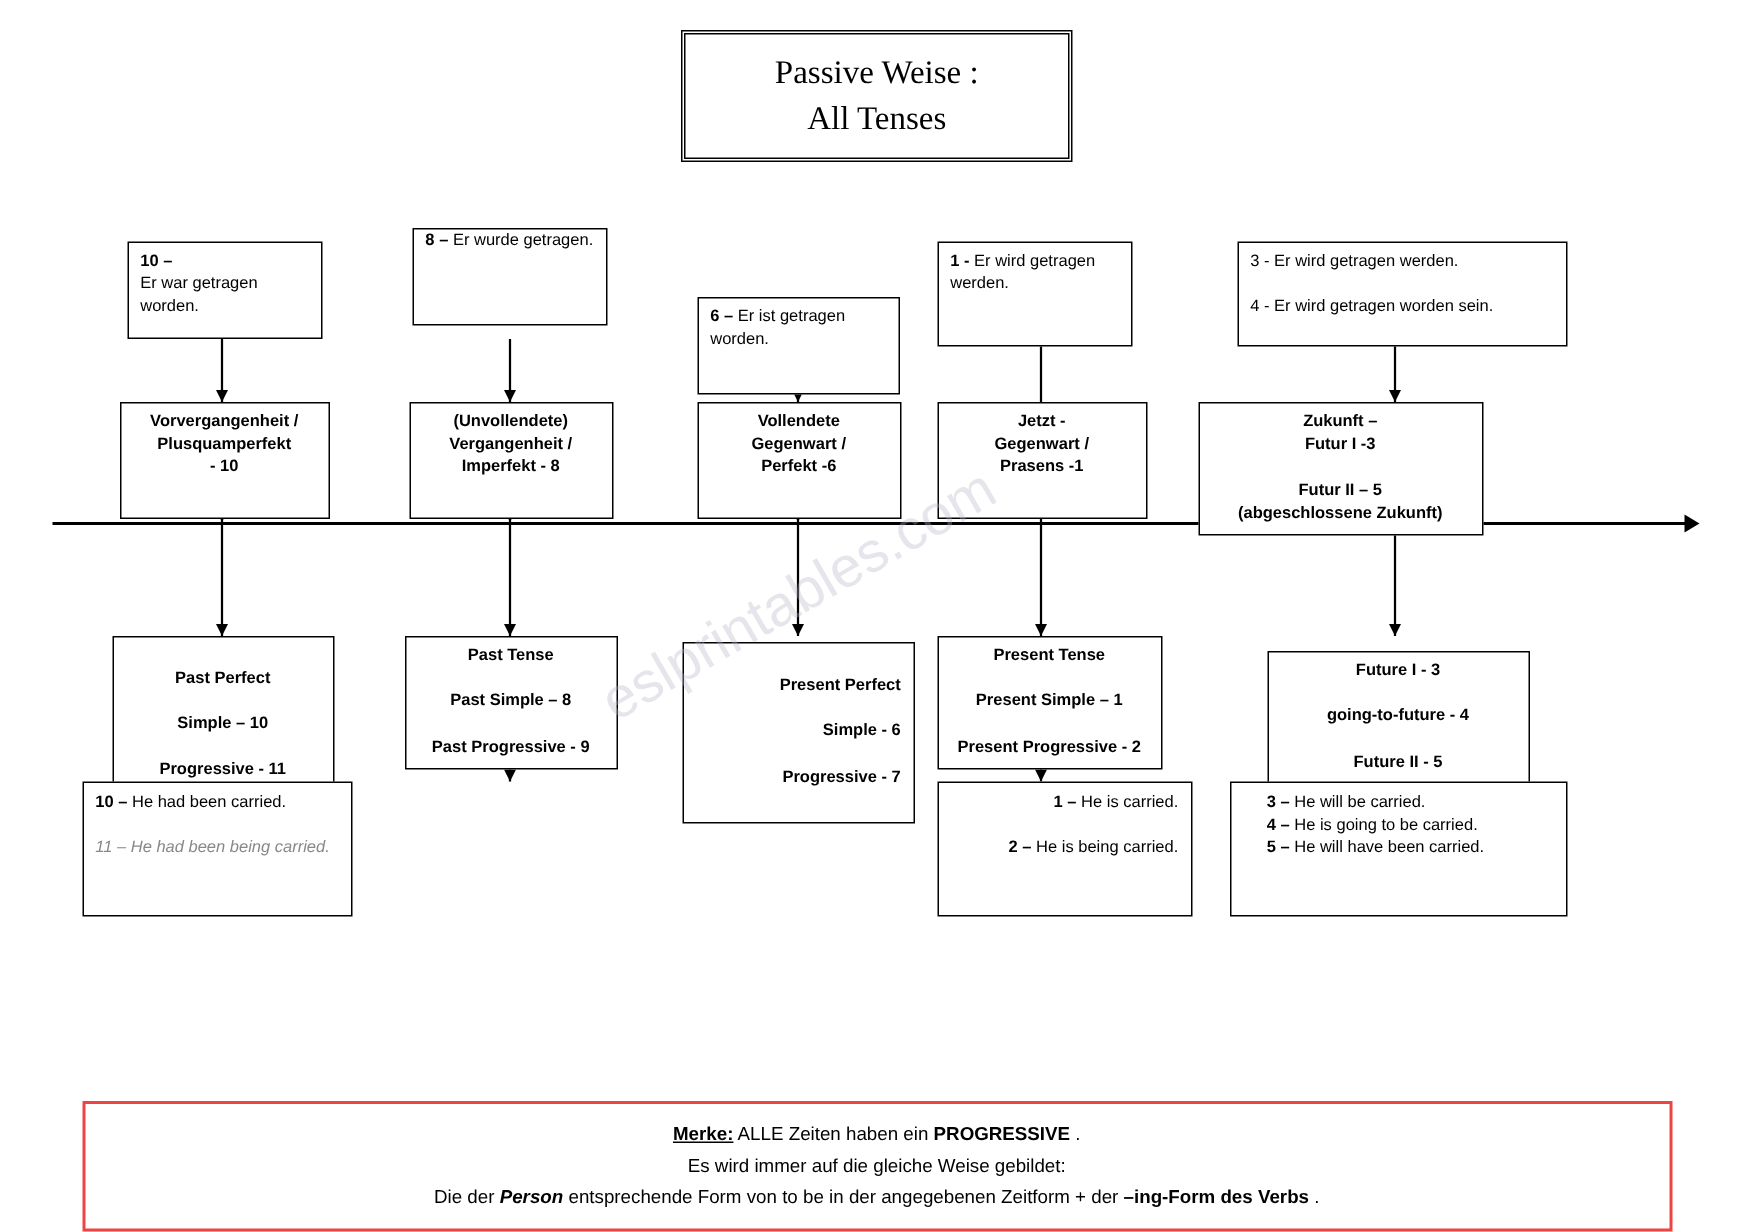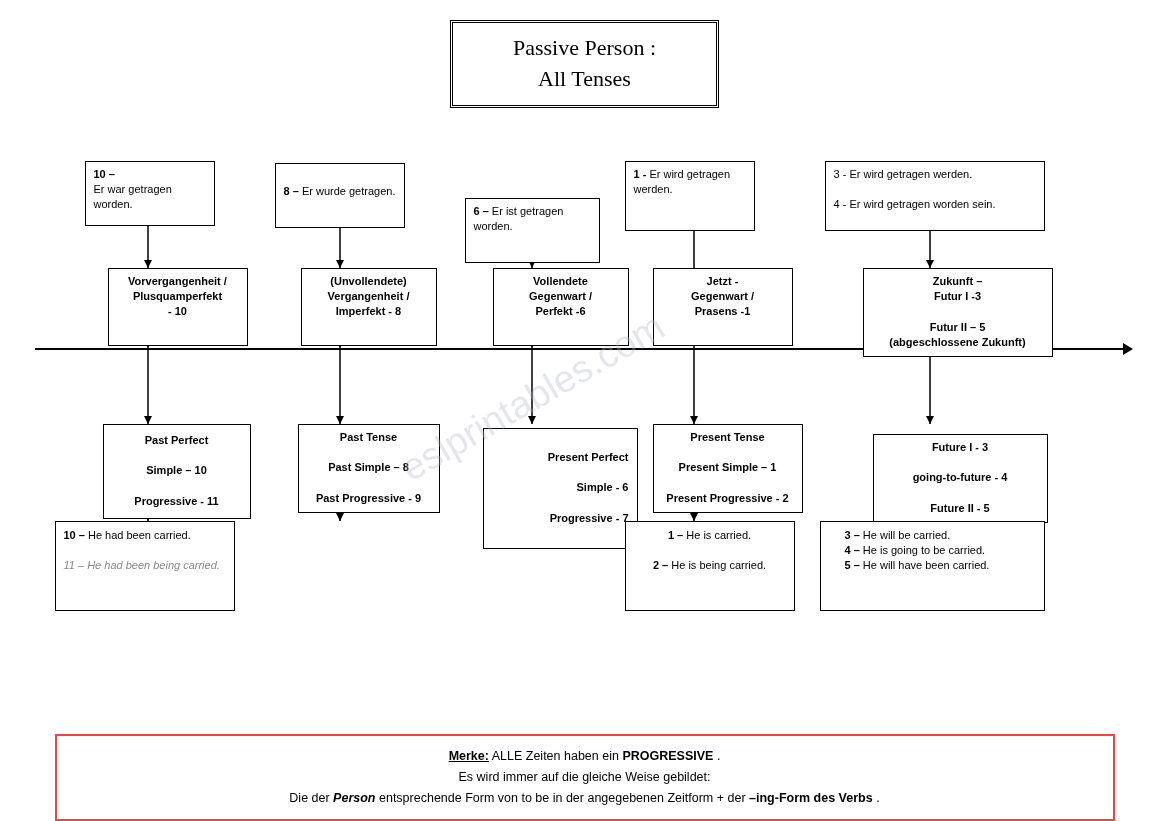--- a/index.html
+++ b/index.html
@@ -50,21 +50,20 @@
       position: absolute;
       border: 1.5px solid #000;
       background: #fff;
       text-align: center;
       padding: 5px 7px;
       font-size: 11px;
       line-height: 1.4;
     }
     .box-bold {
       font-weight: bold;
-      margin-left: 28px;
     }
 
     
     .timeline {
       position: absolute;
       top: 222px;
       left: 0;
       width: 1090px;
       height: 2px;
       background: #000;
@@ -117,21 +116,21 @@
       z-index: 10;
     }
   </style>
 </head>
 <body>
 
 <div class="page-container">
 
   <div class="title-wrapper">
     <div class="title-box">
-      <span>Passive Person :</span><br>
+      <span>Passive Weise :</span><br>
       <span>All Tenses</span>
     </div>
   </div>
 
   <div class="diagram">
 
     <div class="timeline"></div>
 
     <svg class="connectors">
 
@@ -190,21 +189,21 @@
       <line x1="659" y1="100" x2="659" y2="142" stroke="#000" stroke-width="1.5"></line>
 
       <line x1="895" y1="100" x2="895" y2="142" stroke="#000" stroke-width="1.5"></line>
       <polygon points="895,142 891,134 899,134" fill="#000"></polygon>
     </svg>
 
     <div class="box" style="left:50px; top:35px; width:130px; min-height:65px; font-size:11px; text-align:left; padding:5px 8px;">
       <span><b>10 –</b><br>Er war getragen worden.</span>
     </div>
 
-    <div class="box" style="left:240px; top:37px; width:130px; min-height:65px; text-align:right; padding:20px 8px;">
+    <div class="box" style="left:240px; top:26px; width:130px; min-height:65px; text-align:right; padding:0 8px;">
       <span><b>8 –</b> Er wurde getragen.</span>
     </div>
 
     <div class="box" style="left:430px; top:35px; width:135px; min-height:65px; text-align:left; padding:5px 8px;margin-top:37px;">
       <span><b>6 –</b> Er ist getragen worden.</span>
     </div>
 
     <div class="box" style="left:590px; top:35px; width:130px; min-height:70px; text-align:left; padding:5px 8px;">
       <span><b>1 -</b> Er wird getragen werden.</span>
     </div>
@@ -225,25 +224,25 @@
     </div>
 
     <div class="box box-bold" style="left:430px; top:142px; width:136px; min-height:78px; padding:5px 8px; text-align:center; font-size:11px;">
       <span>Vollendete<br>Gegenwart /<br>Perfekt -6</span>
     </div>
 
     <div class="box box-bold" style="left:590px; top:142px; width:140px; min-height:78px; padding:5px 8px; text-align:center; font-size:11px;">
       <span>Jetzt -<br>Gegenwart /<br>Prasens -1</span>
     </div>
 
-    <div class="box box-bold" style="left:800px; top:142px; width:190px; min-height:78px; padding:5px 8px; text-align:center; font-size:11px;">
+    <div class="box box-bold" style="left:764px; top:142px; width:190px; min-height:78px; padding:5px 8px; text-align:center; font-size:11px;">
       <span>Zukunft –<br>Futur I  -3<br><br>Futur II – 5<br>(abgeschlossene Zukunft)</span>
     </div>
 
-    <div class="box box-bold" style="left:40px; top:298px; width:148px; min-height:68px; padding:8px 8px; text-align:center; font-size:11px;">
+    <div class="box box-bold" style="left:40px; top:298px; width:148px; min-height:68px; padding:20px 8px; text-align:center; font-size:11px;">
       <span>Past Perfect<br><br>Simple – 10<br><br>Progressive - 11</span>
     </div>
 
     <div class="box box-bold" style="left:235px; top:298px; width:142px; min-height:68px; padding:5px 8px; text-align:center; font-size:11px;">
       <span>Past Tense<br><br>Past Simple – 8<br><br>Past Progressive - 9</span>
     </div>
 
     <div class="box box-bold" style="left:420px; top:302px; width:155px; min-height:68px; padding:21px 8px; text-align:right; font-size:11px;">
       <span>Present Perfect<br><br>Simple - 6<br><br>Progressive - 7</span>
     </div>
@@ -258,21 +257,21 @@
 
     <div class="box" style="left:20px; top:395px; width:180px; min-height:90px; padding:6px 8px; text-align:left; font-size:11px;">
       <span>
         <b>10 –</b> He had been carried.<br><br>
         <span style="color:#888"><i>11 – He had been being carried.</i></span>
       </span>
     </div>
 
 
 
-    <div class="box" style="left:590px; top:395px; width:170px; min-height:90px; padding:6px 8px; text-align:center; font-size:11px;">
+    <div class="box" style="left:590px; top:395px; width:170px; min-height:90px; padding:6px 8px; text-align:right; font-size:11px;">
       <span>
         <b>1 –</b> He is carried.<br><br>
         <b>2 –</b> He is being carried.
       </span>
     </div>
 
     <div class="box" style="left:785px; top:395px; width:225px; min-height:90px; padding:6px 24px; text-align:left; font-size:11px;">
       <span>
         <b>3 –</b> He will be carried.<br>
         <b>4 –</b> He is going to be carried.<br>

